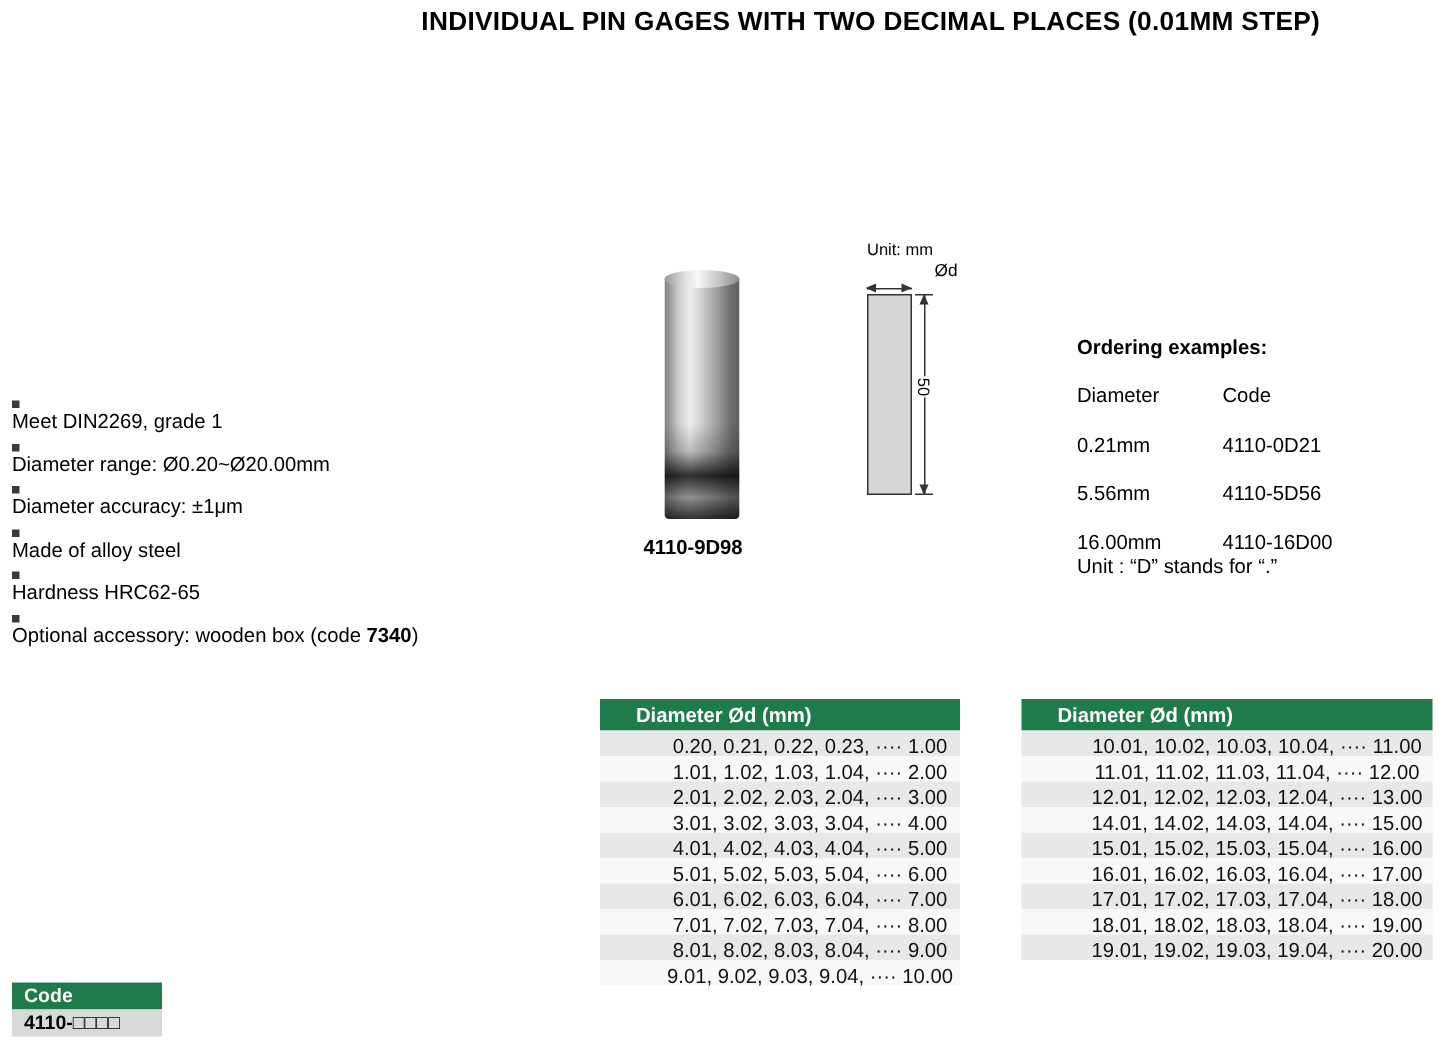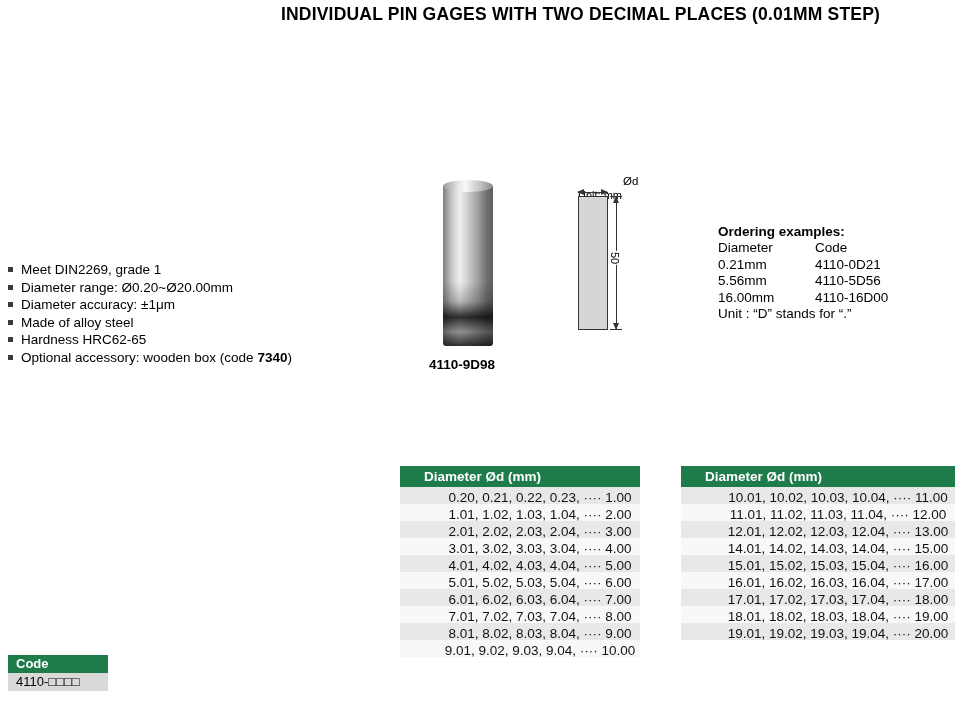--- a/index.html
+++ b/index.html
@@ -6,62 +6,62 @@
   html,body { background:#ffffff; }
   body { font-family:"Liberation Sans","DejaVu Sans",sans-serif; color:#000; }
   .page { position:relative; width:961px; height:703px; background:#fff; overflow:hidden; }
 
   
   .title { position:absolute; left:200px; width:761px; top:4px; text-align:center;
            font-size:17.5px; font-weight:bold; letter-spacing:0.2px; color:#000; }
 
   
   .features { position:absolute; left:8px; top:261px; list-style:none; font-size:13.5px; }
-  .feature { display:flex; align-items:flex-start; line-height:17.5px; }
+  .feature { display:flex; align-items:flex-start; line-height:17.5px;flex-direction:column; }
   .bullet { width:5px; height:5px; background:#3a3a3a; margin:6px 8px 0 0; flex:0 0 auto; }
 
   
   .pin { position:absolute; left:443px; top:180px; width:50px; height:166px; }
   .pin-top { position:absolute; top:0; left:0; right:0; height:12px; border-radius:50%;
     background:linear-gradient(to right,#9a9a9a,#e6e6e6 30%,#f8f8f8 45%,#c0c0c0 75%,#8a8a8a); }
   .pin-body { position:absolute; top:6px; left:0; right:0; bottom:0; border-radius:0 0 3px 3px;
     background:
       linear-gradient(to bottom, rgba(0,0,0,0) 60%, rgba(30,30,30,0.25) 72%, rgba(5,5,5,0.82) 82%, rgba(70,70,70,0.55) 91%, rgba(15,15,15,0.85) 100%),
       linear-gradient(to right,#7f7f7f,#c9c9c9 18%,#efefef 34%,#d2d2d2 48%,#9f9f9f 70%,#6e6e6e 88%,#5f5f5f); }
   .pin-label { position:absolute; left:429px; top:357px; font-size:13.5px; font-weight:bold; }
 
   
-  .unit-label { position:absolute; left:578px; top:161px; font-size:11px;margin-top:28px; }
+  .unit-label { position:absolute; left:578px; top:161px; font-size:11px; }
   .od-label   { position:absolute; left:583px; top:175px; font-size:11.5px;margin-left:40px; }
   .od-dimline { position:absolute; left:578px; top:192px; width:30px; height:1px; background:#333; }
   .draw-rect  { position:absolute; left:578px; top:196px; width:30px; height:134px;
                 background:#d6d6d6; border:1px solid #333; }
   .ext-top    { position:absolute; left:610px; top:196px; width:12px; height:1px; background:#333; }
   .ext-bottom { position:absolute; left:610px; top:329px; width:12px; height:1px; background:#333; }
   .dim-vline  { position:absolute; left:616px; top:196px; width:1px; height:134px; background:#333; }
   .dim-arrow  { position:absolute; width:0; height:0; }
   .a-left  { left:577px; top:189px; border-top:3px solid transparent; border-bottom:3px solid transparent; border-right:7px solid #333; }
   .a-right { left:601px; top:189px; border-top:3px solid transparent; border-bottom:3px solid transparent; border-left:7px solid #333; }
   .a-up    { left:613px; top:196px; border-left:3px solid transparent; border-right:3px solid transparent; border-bottom:7px solid #333; }
   .a-down  { left:613px; top:323px; border-left:3px solid transparent; border-right:3px solid transparent; border-top:7px solid #333; }
   .len-label { position:absolute; left:608px; top:252px; font-size:11px; background:#fff;
                padding:0 1px; transform:rotate(90deg); }
 
   
   .ordering { position:absolute; left:718px; top:223px; font-size:13.5px; width:210px; }
   .ordering-title { font-weight:bold; line-height:17px; }
-  .ord-row { display:flex; line-height:16.5px; }
+  .ord-row { display:flex; line-height:16.5px;margin-top:16px; }
   .ord-row .c1 { width:97px; flex:0 0 auto; }
   .ord-note { line-height:16.5px; }
 
   
   .code-block { position:absolute; left:8px; top:655px; width:100px; font-size:13px; }
   .code-header { background:var(--green); color:#fff; font-weight:bold; height:18px;
                  line-height:18px; padding-left:8px; }
-  .code-value  { background:#d9d9d9; color:#000; font-weight:normal; height:18px;
+  .code-value  { background:#d9d9d9; color:#000; font-weight:bold; height:18px;
                  line-height:18px; padding-left:8px; }
 
   
   :root { --green:#1e7b4a; }
   .dtable { position:absolute; top:466px; font-size:13.5px; }
   .dtable-left  { left:400px; width:240px; }
   .dtable-right { left:681px; width:274px; }
   .thead { background:var(--green); color:#fff; font-weight:bold; height:21px;
            line-height:21px; padding-left:24px; }
   .trows .trow { height:17px; line-height:21px; text-align:center; color:#111;padding-left:40px; }

